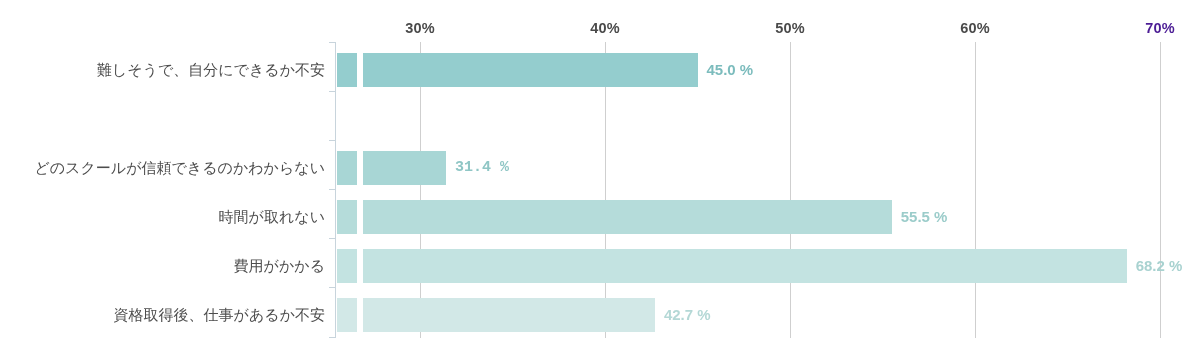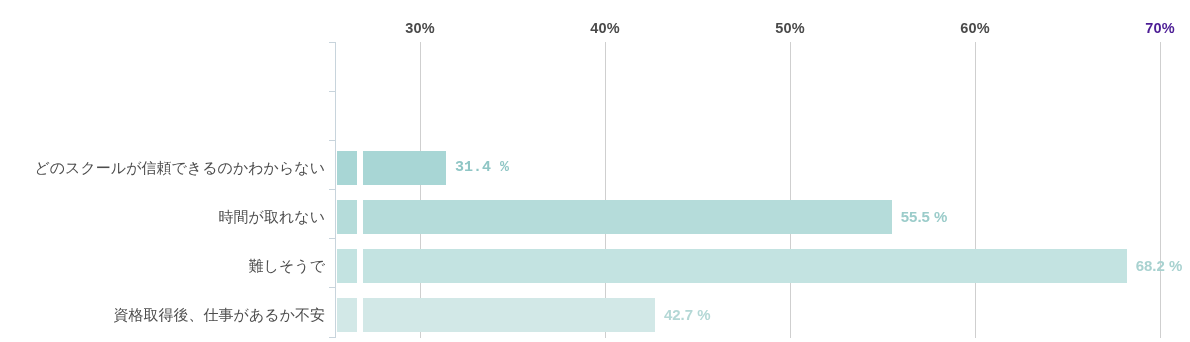--- a/index.html
+++ b/index.html
@@ -144,38 +144,44 @@
 
     <div class="axis-spine" style="background: rgb(200, 212, 220);"></div>
     <div class="axis-tick" style="top: 42px; background: rgb(200, 212, 220);"></div>
     <div class="axis-tick" style="top: 91px; background: rgb(200, 212, 220);"></div>
     <div class="axis-tick" style="top: 140px; background: rgb(200, 212, 220);"></div>
     <div class="axis-tick" style="top: 189px; background: rgb(200, 212, 220);"></div>
     <div class="axis-tick" style="top: 238px; background: rgb(200, 212, 220);"></div>
     <div class="axis-tick" style="top: 287px; background: rgb(200, 212, 220);"></div>
     <div class="axis-tick" style="top: 337px; background: rgb(200, 212, 220);"></div>
 
+    <div class="row" style="top:53px;">
+      <div class="row-label" style="color: rgb(77, 77, 77);">難しそうで、自分にできるか不安</div>
+      <div class="bar-stub" style="background: rgb(148, 205, 206); left: 337px; width: 20px;"></div>
+      <div class="bar-main" style="background: rgb(148, 205, 206); left: 363px; width: 334.5px;"></div>
+      <div class="bar-value" style="left: 706.5px; color: rgb(124, 188, 189);">45.0 %</div>
+    </div>
 
 
     <div class="row" style="top:151px;padding-left:36px;">
       <div class="row-label" style="color: rgb(77, 77, 77);">どのスクールが信頼できるのかわからない</div>
       <div class="bar-stub" style="background: rgb(168, 214, 213); left: 337px; width: 20px;"></div>
       <div class="bar-main" style="background: rgb(168, 214, 213); left: 363px; width: 82.9px;"></div>
       <div class="bar-value" style="left: 454.9px; color: rgb(143, 198, 197); font-family: Liberation Mono, monospace;">31.4 %</div>
     </div>
 
     <div class="row" style="top:200px;text-decoration:underline;">
       <div class="row-label" style="color: rgb(77, 77, 77);">時間が取れない</div>
       <div class="bar-stub" style="background: rgb(181, 220, 218); left: 337px; width: 20px;"></div>
       <div class="bar-main" style="background: rgb(181, 220, 218); left: 363px; width: 528.75px;"></div>
       <div class="bar-value" style="left: 900.75px; color: rgb(155, 204, 202);">55.5 %</div>
     </div>
 
     <div class="row" style="top:249px;">
-      <div class="row-label" style="color: rgb(77, 77, 77);">難しそうで</div>
+      <div class="row-label" style="color: rgb(77, 77, 77);">費用がかかる</div>
       <div class="bar-stub" style="background: rgb(195, 227, 225); left: 337px; width: 20px;"></div>
       <div class="bar-main" style="background: rgb(195, 227, 225); left: 363px; width: 763.7px;"></div>
       <div class="bar-value" style="left: 1135.7px; color: rgb(168, 210, 208);">68.2 %</div>
     </div>
 
     <div class="row" style="top:298px;">
       <div class="row-label" style="color: rgb(77, 77, 77);">資格取得後、仕事があるか不安</div>
       <div class="bar-stub" style="background: rgb(210, 232, 231); left: 337px; width: 20px;"></div>
       <div class="bar-main" style="background: rgb(210, 232, 231); left: 363px; width: 291.95px;"></div>
       <div class="bar-value" style="left: 663.95px; color: rgb(180, 216, 214);">42.7 %</div>

